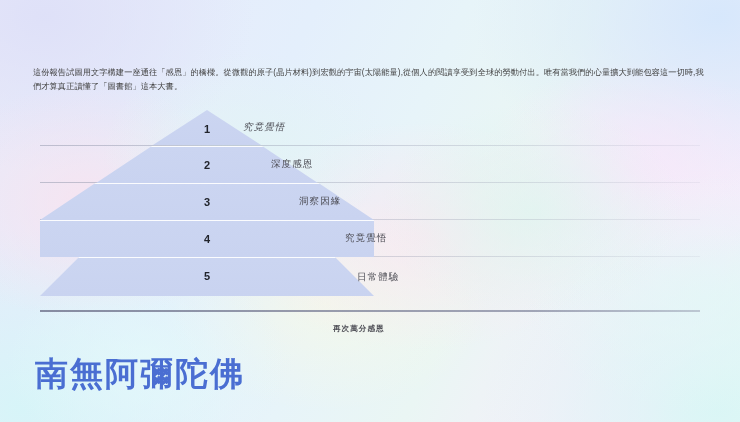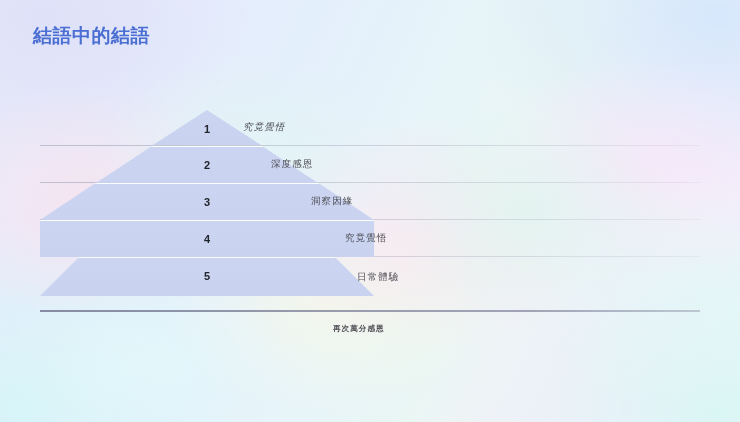--- a/index.html
+++ b/index.html
@@ -161,22 +161,22 @@
 </head>
 <body>
 
 <div id="slide">
 
   <div class="bg-layer bg-base"></div>
   <div class="bg-layer bg-blob-a"></div>
   <div class="bg-layer bg-blob-b"></div>
   <div class="bg-layer bg-blob-c"></div>
 
-  <div class="title">結語中的結語</div>
-
+
+  <div class="paragraph">這份報告試圖用文字構建一座通往「感恩」的橋樑。從微觀的原子(晶片材料)到宏觀的宇宙(太陽能量),從個人的閱讀享受到全球的勞動付出。唯有當我們的心量擴大到能包容這一切時,我們才算真正讀懂了「圖書館」這本大書。</div>
 
   <div class="pyramid-area">
 
     <div class="rule" style="top:145px;"></div>
     <div class="rule" style="top:182px;"></div>
     <div class="rule" style="top:219px;"></div>
     <div class="rule" style="top:256px;"></div>
     <div class="rule rule-strong" style="top:310px;"></div>
 
     <div class="pyr-row top-row" style="top:110px; height:35px; clip-path: polygon(50% 0%, 66.2% 100%, 33.8% 100%);"></div>
@@ -192,22 +192,23 @@
     <div class="pyr-row" style="top:220px; left:40px; width:334px; height:36px; clip-path: polygon(100% 0%, 100% 100%, 0% 100%, 0% 0%); background:none; border:none;"></div>
 
     <div class="num" style="left:195px; top:123px;">1</div>
     <div class="num" style="left:195px; top:159px;">2</div>
     <div class="num" style="left:195px; top:196px;">3</div>
     <div class="num" style="left:195px; top:233px;">4</div>
     <div class="num" style="left:195px; top:270px;">5</div>
 
     <div class="lvl-label" style="left:243px; top:121px;font-style:italic;">究竟覺悟</div>
     <div class="lvl-label" style="left:271px; top:158px;">深度感恩</div>
-    <div class="lvl-label" style="left:311px; top:195px;font-family:Liberation Mono, monospace;">洞察因緣</div>
+    <div class="lvl-label" style="left:299px; top:195px;font-family:Liberation Mono, monospace;">洞察因緣</div>
     <div class="lvl-label" style="left:345px; top:232px;">究竟覺悟</div>
     <div class="lvl-label" style="left:357px; top:271px;">日常體驗</div>
 
   </div>
 
   <div class="footer-note">再次萬分感恩</div>
 
+  <div class="mantra">南無阿彌陀佛</div>
 
 </div>
 
 </body></html>

